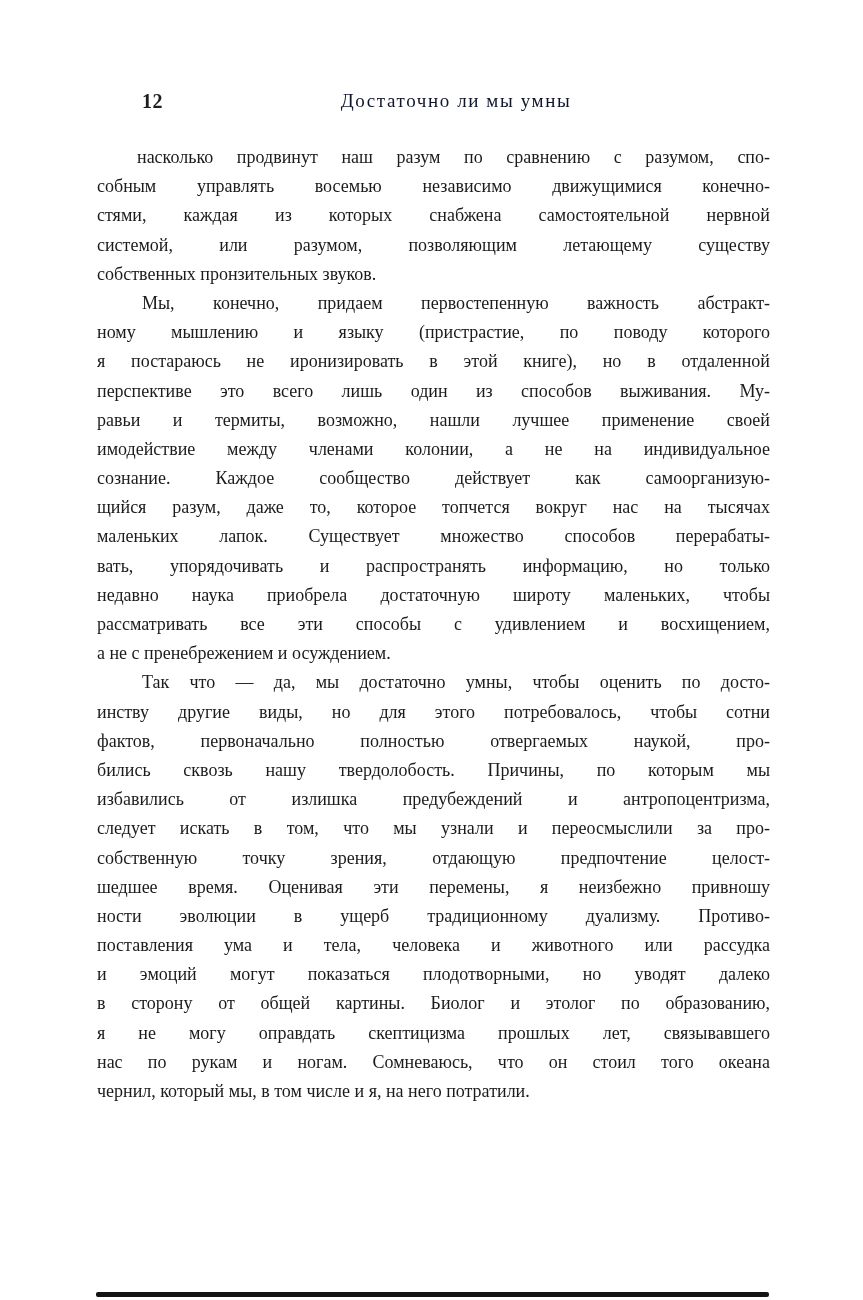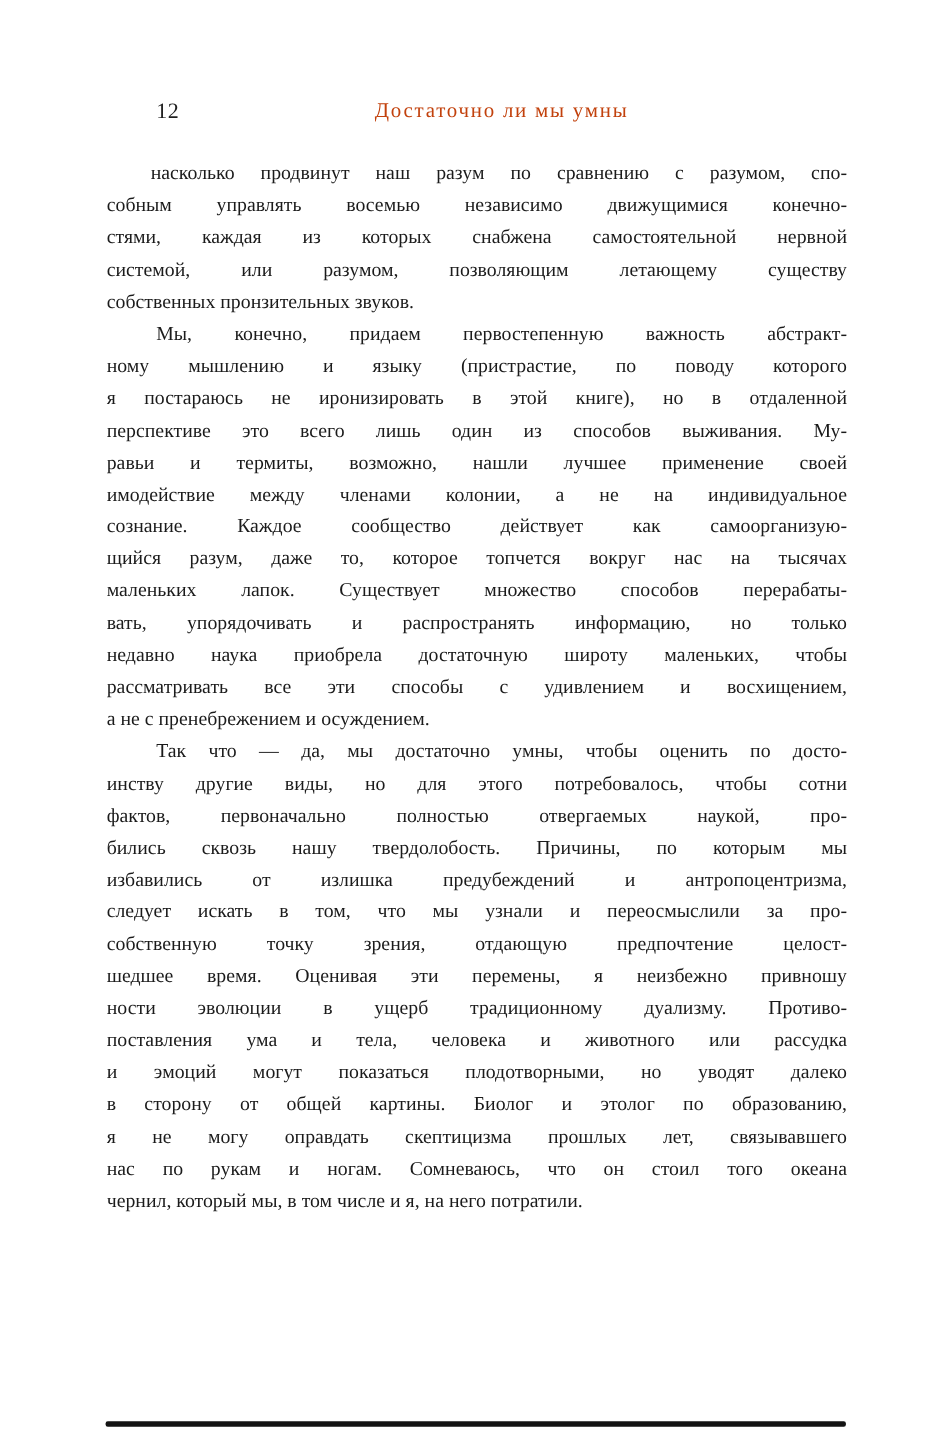--- a/index.html
+++ b/index.html
@@ -26,27 +26,28 @@
     width: 628px;
     height: 24px;
   }
   .page-number {
     position: absolute;
     left: 0;
     top: 0;
     font-size: 20px;
     color: #1e1e1e;
     letter-spacing: 0.5px;
+    font-weight: bold;
   }
   .running-title {
     width: 100%;
     text-align: center;
     font-size: 19px;
     letter-spacing: 1.6px;
-    color: #c2410c;
+    color: #0f172a;
   }
   .body-text {
     position: absolute;
     left: 97px;
     top: 143px;
     width: 673px;
     font-size: 18px;
     color: #1b1b1b;
   }
   .para {

